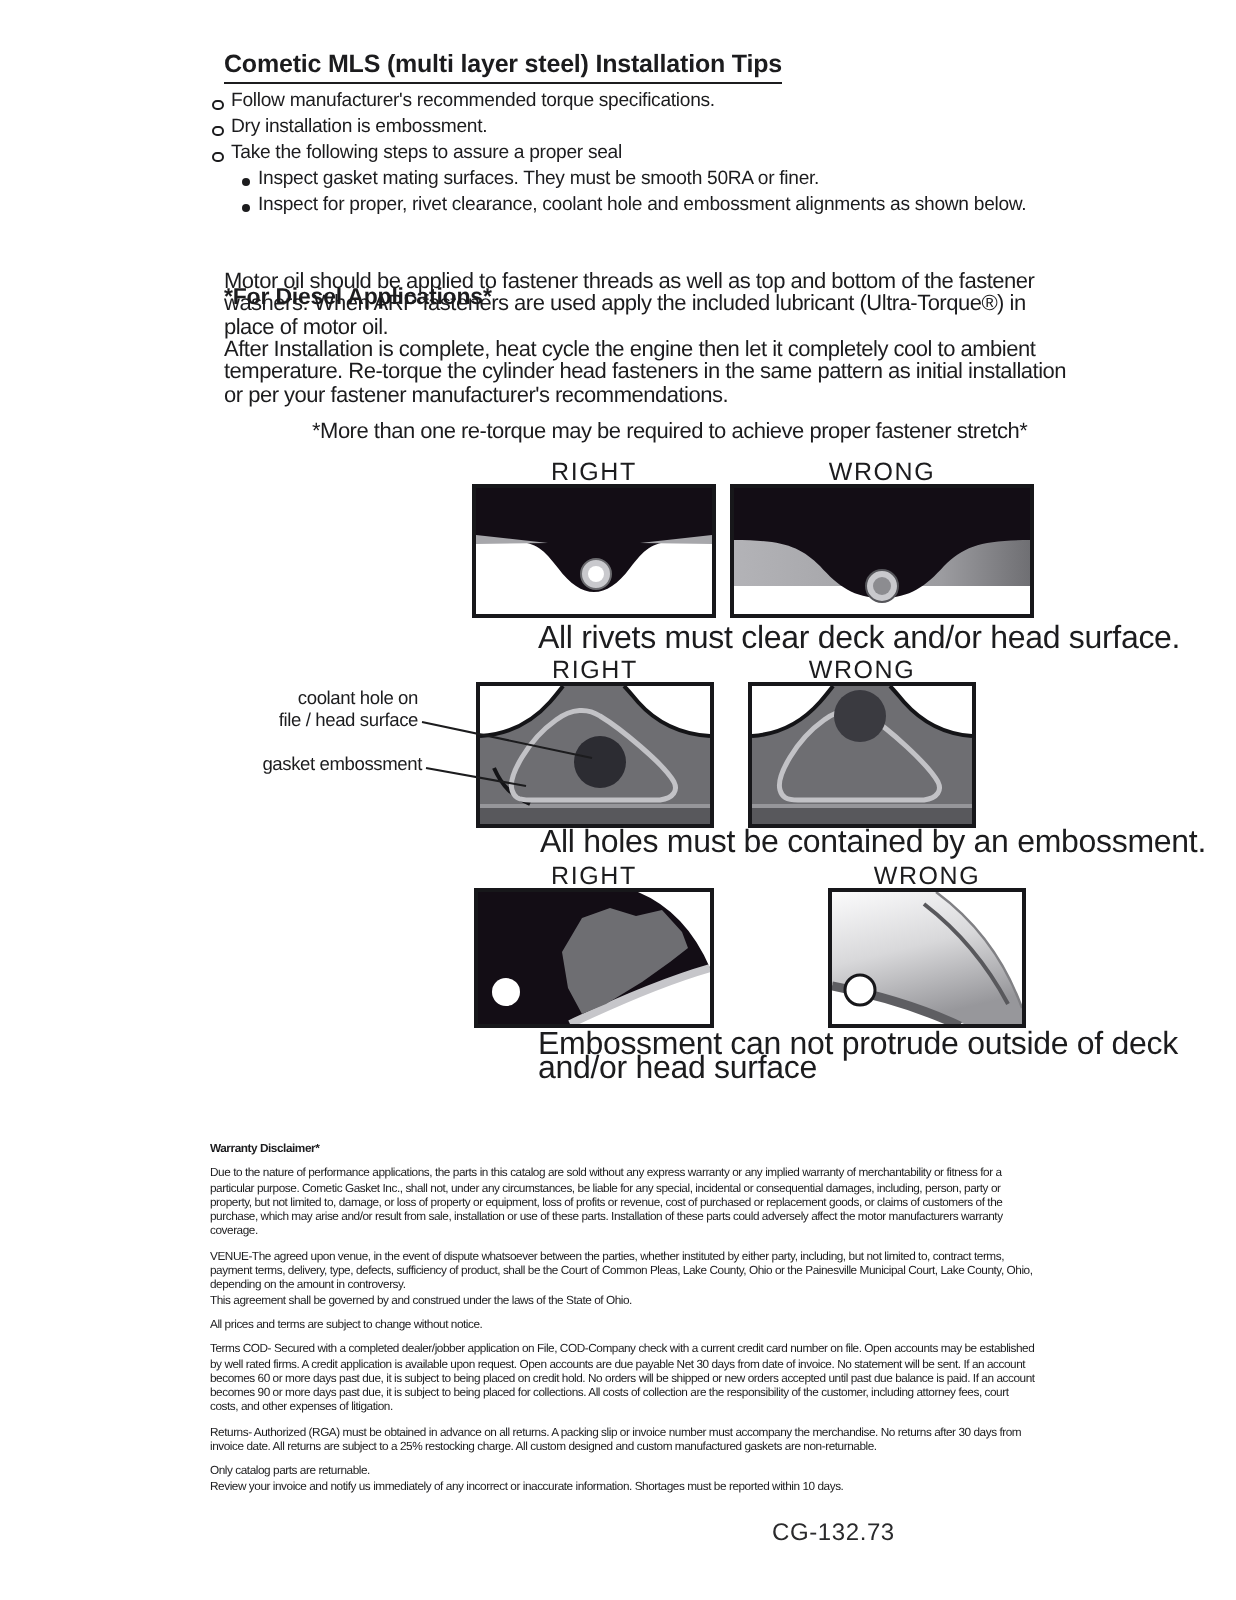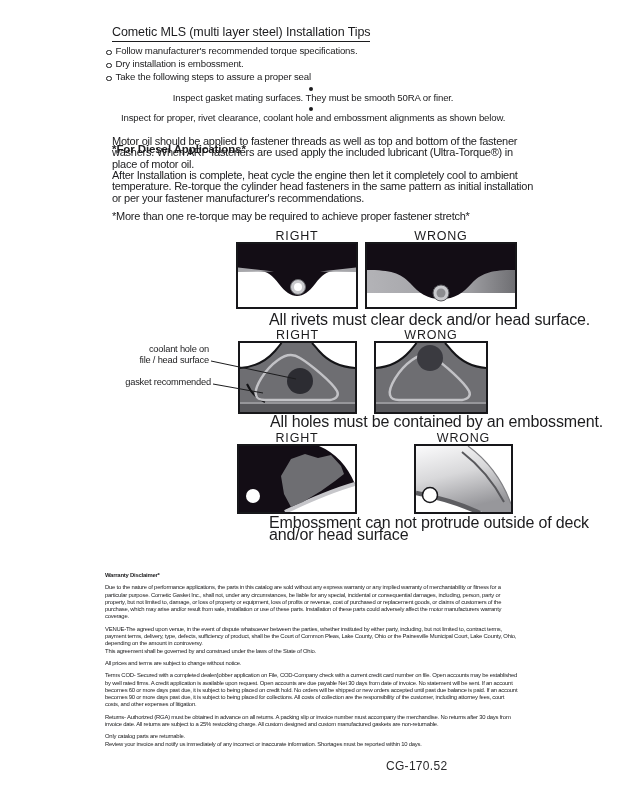--- a/index.html
+++ b/index.html
@@ -1,23 +1,23 @@
 <!DOCTYPE html>
 <html><head>
 <meta charset="utf-8">
 <style>
   html,body{margin:0;padding:0;background:#e8e8e8;}
   #page{position:relative;width:618px;height:800px;background:#ffffff;overflow:hidden;
         font-family:"Liberation Sans","DejaVu Sans",sans-serif;color:#1c1c1e;}
   .abs{position:absolute;}
-  .title{left:112px;top:25px;font-size:12.5px;font-weight:400;letter-spacing:-0.1px;
+  .title{left:112px;top:25px;font-size:12.5px;font-weight:700;letter-spacing:-0.1px;
          border-bottom:1.6px solid #1c1c1e;padding-bottom:2px;}
   .intro{left:106px;top:44px;font-size:9.6px;line-height:13px;letter-spacing:-0.15px;}
   .brow{display:flex;align-items:center;}
-  .brow.sub{padding-left:15px;flex-direction:column;}
+  .brow.sub{padding-left:15px;}
   .odot{flex:0 0 auto;width:3.5px;height:3.5px;border:1px solid #1c1c1e;border-radius:50%;margin:3.5px 4px 0 0;}
   .fdot{flex:0 0 auto;width:4px;height:4px;background:#1c1c1e;border-radius:50%;margin:3.5px 4px 0 0;}
   .h2{left:112px;top:119px;font-size:11.5px;font-weight:700;letter-spacing:-0.1px;margin-top:24px;}
   .para{left:112px;width:424px;font-size:11px;line-height:11.4px;letter-spacing:-0.25px;}
   .dlabel{font-size:12.5px;letter-spacing:0.8px;text-align:center;}
   .dbox{border:2px solid #17171a;background:#fff;}
   .dbox svg{display:block;}
   .cap{font-size:16px;letter-spacing:-0.15px;white-space:pre-line;line-height:11.5px;margin-left:32px;}
   .ann{font-size:9.3px;line-height:11px;letter-spacing:-0.2px;text-align:right;}
   .legal{left:105px;top:572px;width:413px;font-size:5.9px;line-height:7.3px;letter-spacing:-0.22px;}
@@ -51,21 +51,21 @@
     </div>
     <div class="brow sub">
       <span class="fdot"></span>
       <span>Inspect for proper, rivet clearance, coolant hole and embossment alignments as shown below.</span>
     </div>
   </div>
 
   <div class="abs h2">*For Diesel Applications*</div>
   <div class="abs para" style="top:136px;">Motor oil should be applied to fastener threads as well as top and bottom of the fastener washers. When ARP fasteners are used apply the included lubricant (Ultra-Torque®) in place of motor oil.</div>
   <div class="abs para" style="top:170px;">After Installation is complete, heat cycle the engine then let it completely cool to ambient temperature. Re-torque the cylinder head fasteners in the same pattern as initial installation or per your fastener manufacturer's recommendations.</div>
-  <div class="abs para" style="top:211px;">*More than one re-torque may be required to achieve proper fastener stretch*</div>
+  <div class="abs para" style="top:211px;margin-left:44px;">*More than one re-torque may be required to achieve proper fastener stretch*</div>
 
   <div class="abs dlabel" style="left:236px;top:229px;width:122px;">RIGHT</div>
   <div class="abs dlabel" style="left:365px;top:229px;width:152px;">WRONG</div>
 
   <div class="abs dbox" style="left:236px;top:242px;">
     <svg width="118" height="63" viewBox="0 0 118 63">
       <rect width="118" height="63" fill="#130d15"></rect>
       <path d="M0,27 L20,27 C30,27 34,31 41,40 C47,48 53,52 59,52 C65,52 71,48 77,40 C84,31 88,27 98,27 L118,27 L118,63 L0,63 Z" fill="#ffffff"></path>
       <path d="M0,23.5 L0,28 L36,27.5 Z" fill="#a7a7ab"></path>
       <path d="M118,23.5 L118,28 L82,27.5 Z" fill="#a7a7ab"></path>
@@ -93,21 +93,21 @@
 
   <div class="abs cap" style="left:237px;top:314px;">All rivets must clear deck and/or head surface.</div>
 
   <div class="abs dlabel" style="left:238px;top:328px;width:119px;">RIGHT</div>
   <div class="abs dlabel" style="left:374px;top:328px;width:114px;">WRONG</div>
 
   <div class="abs ann" style="left:95px;top:344px;width:114px;">
     <div>coolant hole on</div>
     <div>file / head surface</div>
   </div>
-  <div class="abs ann" style="left:95px;top:377px;width:116px;">gasket recommended</div>
+  <div class="abs ann" style="left:95px;top:377px;width:116px;">gasket embossment</div>
 
   <div class="abs dbox" style="left:238px;top:341px;">
     <svg width="115" height="69" viewBox="0 0 115 69">
       <rect width="115" height="69" fill="#ffffff"></rect>
       <path d="M0,69 V25 C16,24 27,17 35,8 C38,4.5 40,2 41.5,0 H72 C74,2 76,4.5 79,8 C87,17 98,24 115,25 V69 Z" fill="#6e6e72"></path>
       <rect y="59" width="115" height="2" fill="#96969a"></rect>
       <rect y="61" width="115" height="8" fill="#58585c"></rect>
       <path d="M0,25 C16,24 27,17 35,8 C38,4.5 40,2 41.5,0" fill="none" stroke="#141417" stroke-width="2"></path>
       <path d="M72,0 C74,2 76,4.5 79,8 C87,17 98,24 115,25" fill="none" stroke="#141417" stroke-width="2"></path>
       <path d="M7,41 C11,50 16,55 25,59" fill="none" stroke="#141417" stroke-width="2"></path>
@@ -174,15 +174,15 @@
     <p>Due to the nature of performance applications, the parts in this catalog are sold without any express warranty or any implied warranty of merchantability or fitness for a particular purpose.  Cometic Gasket Inc., shall not, under any circumstances, be liable for any special, incidental or consequential damages, including, person, party or property, but not limited to, damage, or loss of property or equipment, loss of profits or revenue, cost of purchased or replacement goods, or claims of customers of the purchase, which may arise and/or result from sale, installation or use of these parts.  Installation of these parts could adversely affect the motor manufacturers warranty coverage.</p>
     <p>VENUE-The agreed upon venue, in the event of dispute whatsoever between the parties, whether instituted by either party, including, but not limited to, contract terms, payment terms, delivery, type, defects, sufficiency of product, shall be the Court of Common Pleas, Lake County, Ohio or the Painesville Municipal Court, Lake County, Ohio, depending on the amount in controversy.
 This agreement shall be governed by and construed under the laws of the State of Ohio.</p>
     <p>All prices and terms are subject to change without notice.</p>
     <p>Terms COD- Secured with a completed dealer/jobber application on File, COD-Company check with a current credit card number on file.  Open accounts may be established by well rated firms.  A credit application is available upon request.  Open accounts are due payable Net 30 days from date of invoice.  No statement will be sent.  If an account becomes 60 or more days past due, it is subject to being placed on credit hold.  No orders will be shipped or new orders accepted until past due balance is paid.  If an account becomes 90 or more days past due, it is subject to being placed for collections.  All costs of collection are the responsibility of the customer, including attorney fees, court costs, and other expenses of litigation.</p>
     <p>Returns- Authorized (RGA) must be obtained in advance on all returns.  A packing slip or invoice number must accompany the merchandise.  No returns after 30 days from invoice date.  All returns are subject to a 25% restocking charge.  All custom designed and custom manufactured gaskets are non-returnable.</p>
     <p>Only catalog parts are returnable.
 Review your invoice and notify us immediately of any incorrect or inaccurate information.  Shortages must be reported within 10 days.</p>
   </div>
 
-  <div class="abs pagecode">CG-170.52</div>
+  <div class="abs pagecode">CG-132.73</div>
 
 </div>
 
 </body></html>

